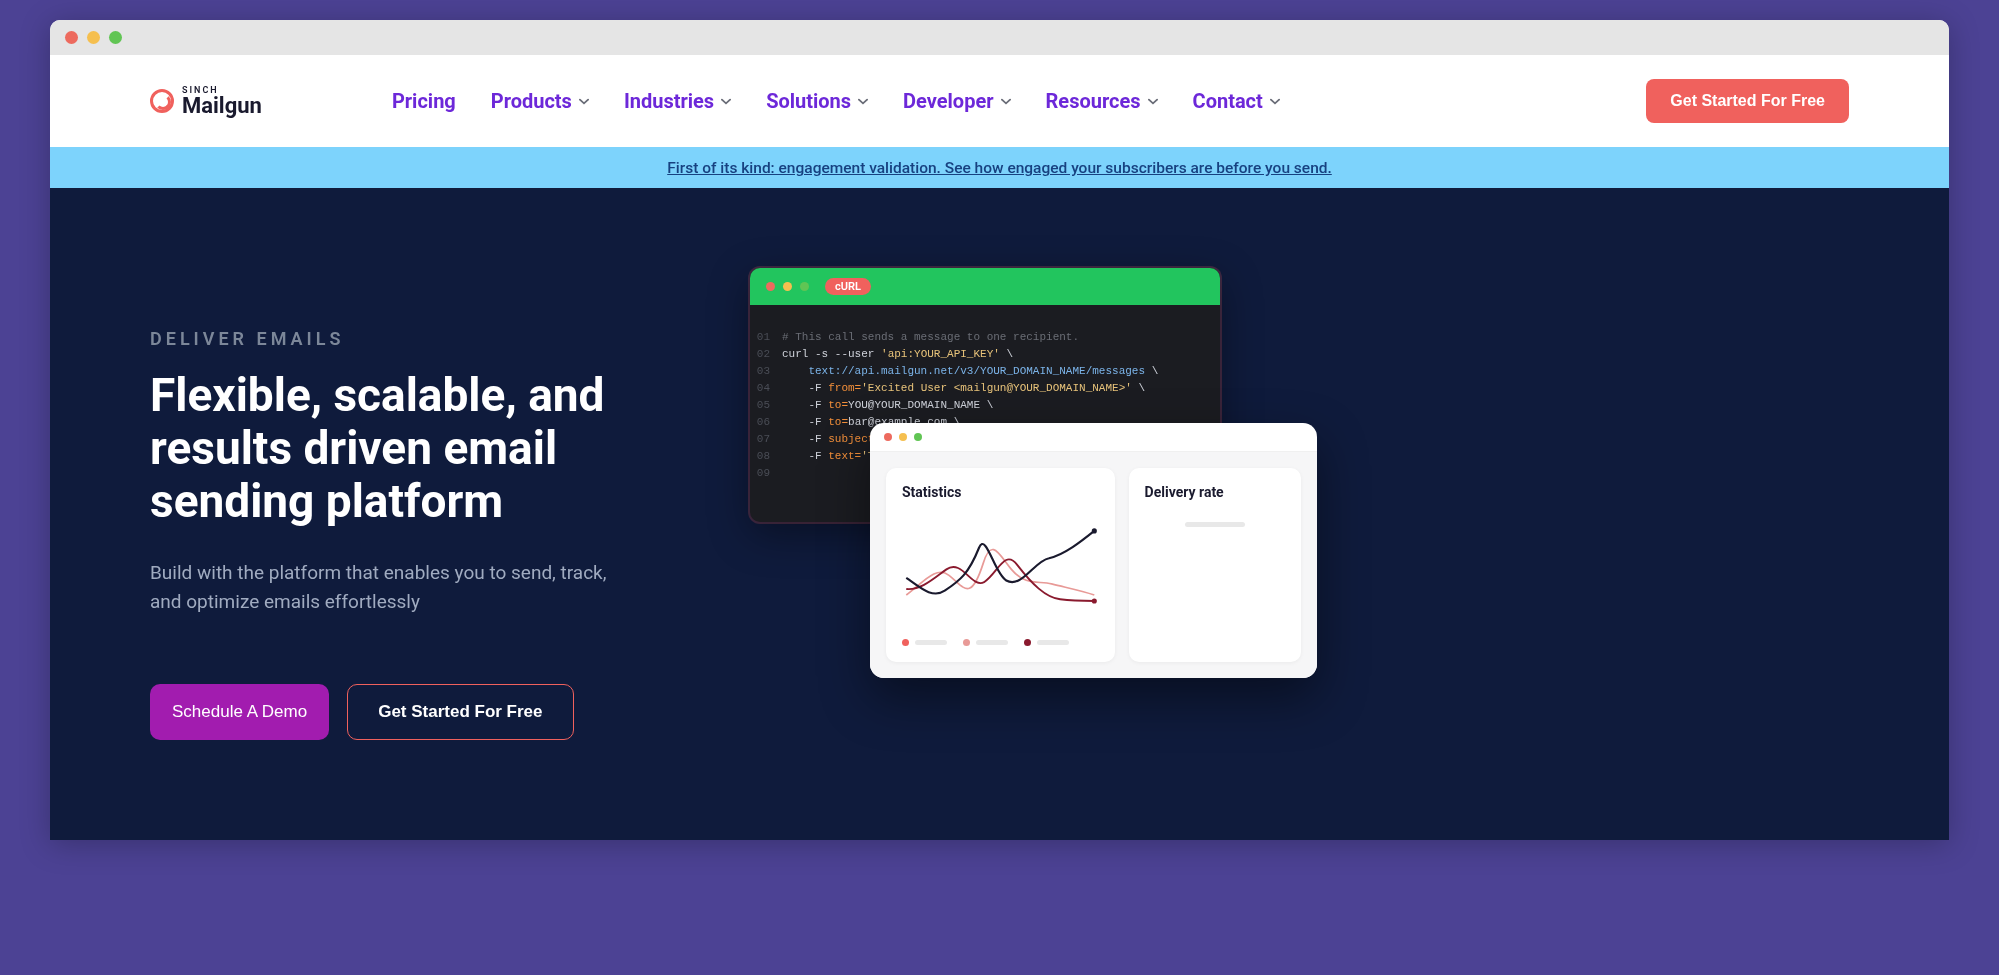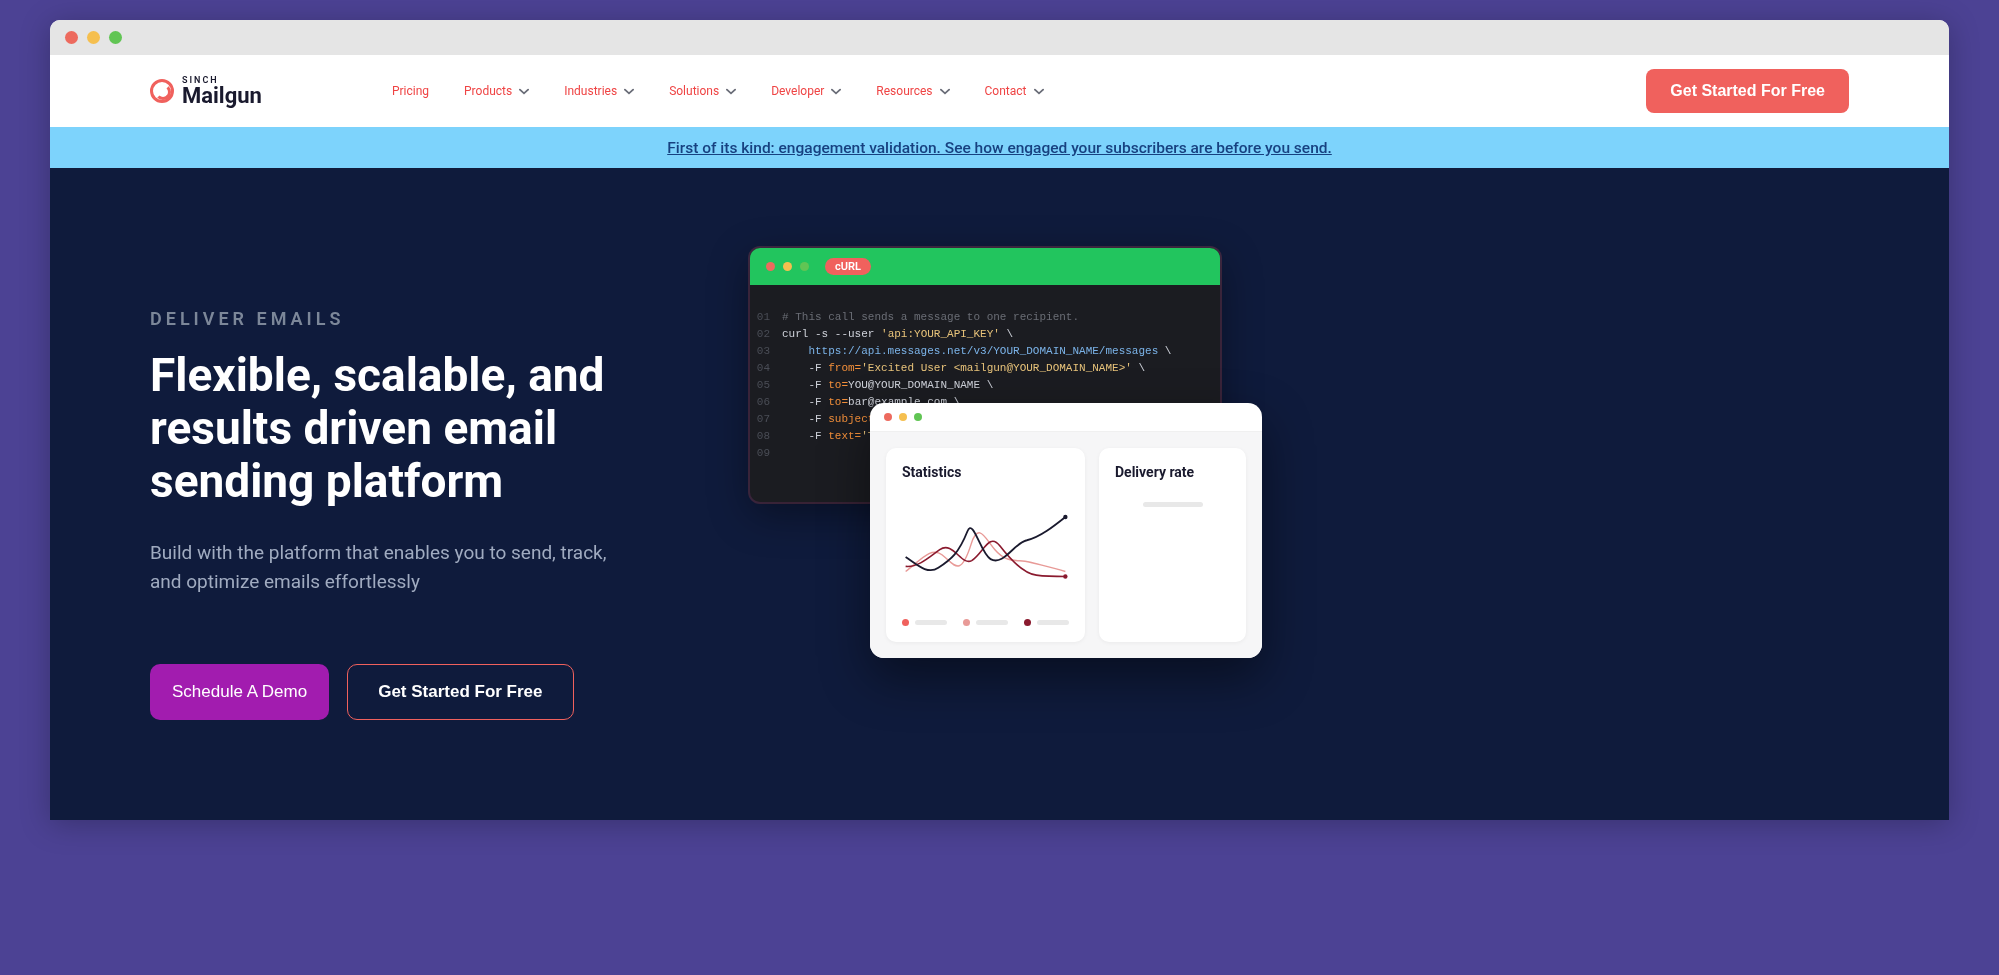--- a/index.html
+++ b/index.html
@@ -25,21 +25,21 @@
 }
 .dot { width: 13px; height: 13px; border-radius: 50%; }
 .dot.r { background: #ed6a5e; }
 .dot.y { background: #f5bf4f; }
 .dot.g { background: #61c554; }
 
 
 .nav {
   display: flex;
   align-items: center;
-  padding: 14px 100px;
+  padding: 24px 100px;
   background: #fff;
   border-radius: 19px;
 }
 .logo {
   display: flex;
   align-items: center;
   gap: 8px;
 }
 .logo-swirl {
   width: 24px; height: 24px;
@@ -64,23 +64,23 @@
 .nav-links {
   display: flex;
   gap: 35px;
   margin-left: 130px;
   flex: 1;
 }
 .nav-item {
   display: flex;
   align-items: center;
   gap: 7px;
-  color: #ef4444;
-  font-size: 12px;
-  font-weight: 400;
+  color: #6d28d9;
+  font-size: 20px;
+  font-weight: 700;
   cursor: pointer;
 }
 .chev {
   width: 10px; height: 10px;
   display: inline-flex;
   align-items: center;
   justify-content: center;
 }
 .chev svg { width: 11px; height: 7px; }
 
@@ -214,21 +214,21 @@
 .code-txt .kw { color: #cfd2da; }
 .code-txt .fl { color: #cfd2da; }
 .code-txt .st { color: #e8c37a; }
 .code-txt .eq { color: #f38f3a; }
 .code-txt .url { color: #7bb3e8; }
 
 .stats-window {
   position: absolute;
   top: 95px;
   left: 120px;
-  width: 392px;
+  width: 447px;
   background: #fff;
   border-radius: 14px;
   box-shadow: 0 20px 50px rgba(0,0,0,0.45);
   overflow: hidden;
 }
 .stats-bar {
   padding: 10px 14px;
   display: flex;
   gap: 7px;
   border-bottom: 1px solid #f0f0f0;
@@ -365,21 +365,21 @@
             <div class="code-line">
               <span class="lineno">01</span>
               <span class="code-txt"><span class="cm"># This call sends a message to one recipient.</span></span>
             </div>
             <div class="code-line">
               <span class="lineno">02</span>
               <span class="code-txt"><span class="kw">curl -s --user </span><span class="st">'api:YOUR_API_KEY'</span> \</span>
             </div>
             <div class="code-line">
               <span class="lineno">03</span>
-              <span class="code-txt">    <span class="url">https://api.messages.net/v3/YOUR_DOMAIN_NAME/messages</span> \</span>
+              <span class="code-txt">    <span class="url">text://api.mailgun.net/v3/YOUR_DOMAIN_NAME/messages</span> \</span>
             </div>
             <div class="code-line">
               <span class="lineno">04</span>
               <span class="code-txt">    <span class="fl">-F </span><span class="eq">from=</span><span class="st">'Excited User &lt;mailgun@YOUR_DOMAIN_NAME&gt;'</span> \</span>
             </div>
             <div class="code-line">
               <span class="lineno">05</span>
               <span class="code-txt">    <span class="fl">-F </span><span class="eq">to=</span>YOU@YOUR_DOMAIN_NAME \</span>
             </div>
             <div class="code-line">

